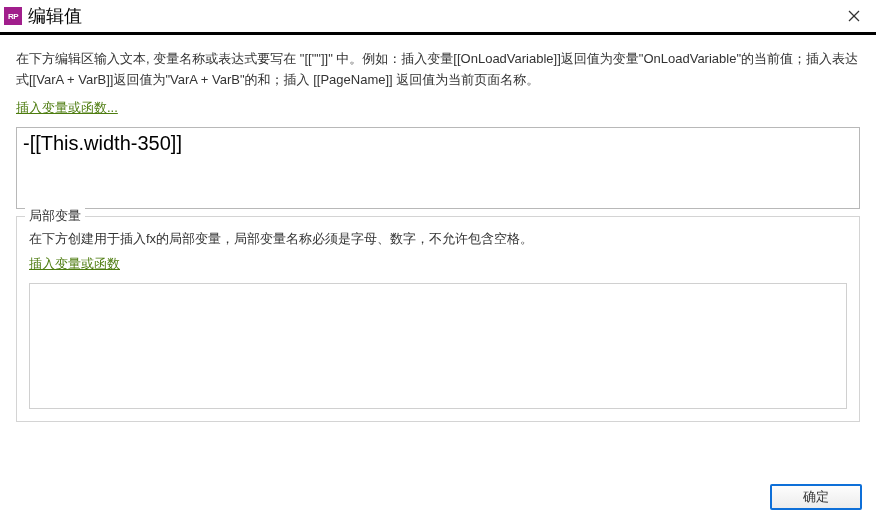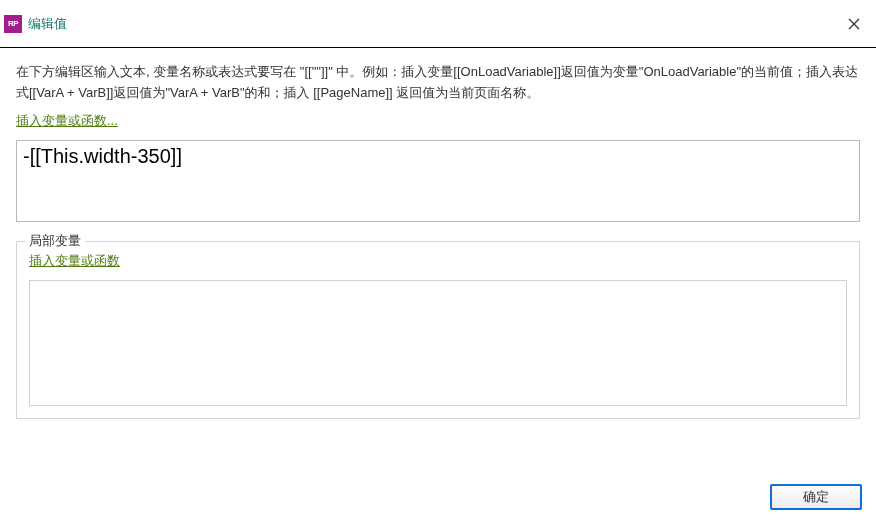--- a/index.html
+++ b/index.html
@@ -10,43 +10,43 @@
     body {
       font-family: "Microsoft YaHei", "SimSun", Arial, sans-serif;
       font-size: 13px;
       background: #ffffff;
       width: 876px;
       height: 520px;
       overflow: hidden;
       color: #333333;
     }
     .titlebar {
-      height: 48px;
+      height: 35px;
       display: flex;
       align-items: center;
       padding: 0 0 0 4px;
-      border-bottom: 1px solid #000000;
+      border-bottom: 3px solid #000000;
     }
     .app-icon {
       width: 18px;
       height: 18px;
       background: #a11e8c;
       display: inline-flex;
       align-items: center;
       justify-content: center;
       color: #ffffff;
       font-size: 8px;
       font-weight: bold;
       margin-right: 6px;
       font-family: Arial, sans-serif;
       letter-spacing: -0.5px;
     }
     .title-text {
-      font-size: 13px;
-      color: #0f766e;
+      font-size: 18px;
+      color: #000000;
     }
     .titlebar-spacer {
       flex: 1;
     }
     .close-btn {
       width: 44px;
       height: 32px;
       display: flex;
       align-items: center;
       justify-content: center;
@@ -79,21 +79,21 @@
       margin-top: 10px;
       padding: 4px 6px;
       font-family: Arial, sans-serif;
       font-size: 20px;
       color: #000000;
       resize: none;
       outline: none;
     }
     .fieldset {
       border: 1px solid #d4d4d4;
-      margin-top: 16px;
+      margin-top: 4px;
       padding: 10px 12px 12px 12px;
       position: relative;
     }
     .fieldset-legend {
       font-size: 13px;
       color: #333333;
       position: absolute;
       top: -10px;
       left: 8px;
       background: #ffffff;
@@ -155,20 +155,21 @@
 <div class="content">
 
   <div class="instruction">在下方编辑区输入文本, 变量名称或表达式要写在 "[[""]]" 中。例如：插入变量[[OnLoadVariable]]返回值为变量"OnLoadVariable"的当前值；插入表达式[[VarA + VarB]]返回值为"VarA + VarB"的和；插入 [[PageName]] 返回值为当前页面名称。</div>
 
   <span class="link">插入变量或函数...</span>
 
   <textarea class="expression-area" style="">-[[This.width-350]]</textarea>
 
   <div class="fieldset">
     <span class="fieldset-legend">局部变量</span>
+    <div class="local-var-instruction">在下方创建用于插入fx的局部变量，局部变量名称必须是字母、数字，不允许包含空格。</div>
     <span class="link">插入变量或函数</span>
     <div class="local-var-area"></div>
   </div>
 
 </div>
 
 <div class="footer">
   <div class="btn btn-primary">确定</div>
 </div>
 

